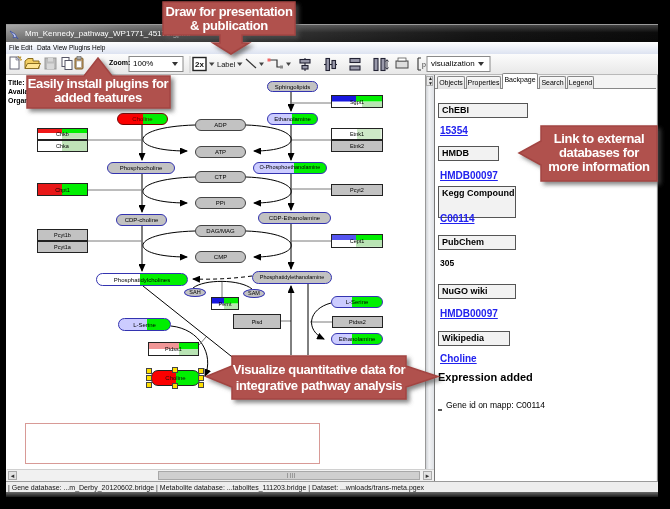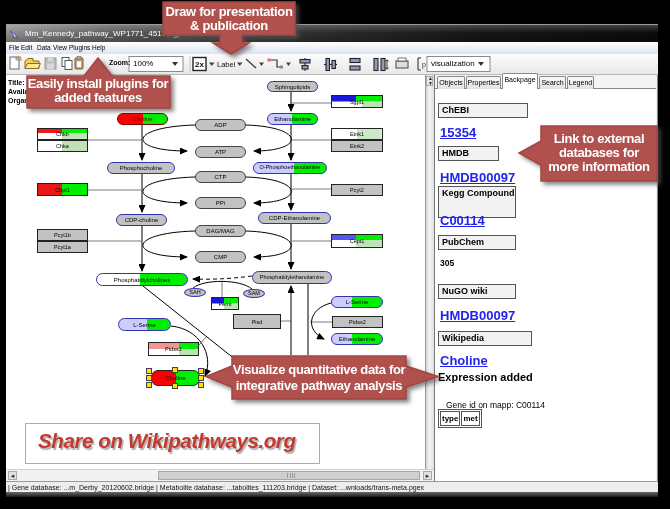--- a/index.html
+++ b/index.html
@@ -15,21 +15,21 @@
 #vscroll{left:425px;top:75px;width:9px;height:394px;background:linear-gradient(90deg,#cfd2d6,#f2f3f5 40%,#dee1e5);border-left:1px solid #999;}
 #vthumb{left:426px;top:76px;width:7px;height:10px;background:#e8e8e8;border:1px solid #aaa;}
 #splitter{left:434px;top:75px;width:1px;height:394px;background:#888;}
 #rpanel{left:434px;top:75px;width:222px;height:407px;background:#fff;border-left:1px solid #777;}
 #hscroll{left:7px;top:469px;width:427px;height:12px;background:#f1f1f1;border-top:1px solid #d0d0d0;}
 #hthumb{left:158px;top:471px;width:262px;height:9px;background:#cfcfcf;border:1px solid #a8a8a8;}
 #statusbar{left:6px;top:481px;width:652px;height:11px;background:#ededed;border-top:1px solid #9a9a9a;font-size:7px;color:#111;line-height:11px;}
 
 .pill{position:absolute;border:1px solid #3333b0;border-radius:7px;font-size:6px;line-height:1;display:flex;align-items:center;justify-content:center;color:#000;overflow:hidden;}
 .gbox{position:absolute;border:1px solid #222;font-size:5.5px;display:flex;align-items:center;justify-content:center;color:#000;overflow:hidden;}
-.lnk{position:absolute;color:#2222ee;font-weight:bold;font-size:13px;text-decoration:underline;}
+.lnk{position:absolute;color:#2222ee;font-weight:bold;font-size:10px;text-decoration:underline;}
 .hbox{position:absolute;border:1px solid #555;background:#f2f2f2;font-weight:bold;font-size:9px;color:#000;line-height:13px;padding-left:3px;white-space:nowrap;}
 .tab{height:13px;background:linear-gradient(#f8f8f8,#e2e2e2);border:1px solid #888;border-bottom:none;border-radius:2px 2px 0 0;font-size:7px;text-align:center;line-height:12px;color:#000;overflow:hidden;}
 .tabactive{height:16px;background:#fff;z-index:3;}
 .tc{border:1px solid #555;font-size:8px;font-weight:bold;text-align:center;height:15px;padding:0 1px;white-space:nowrap;}
 .hdl{position:absolute;width:6px;height:6px;background:#ffe000;border:1px solid #444;z-index:4;}
 .ct{fill:#fff;font-weight:bold;font-size:13px;font-family:"Liberation Sans",sans-serif;letter-spacing:-0.35px;}
 </style>
 </head>
 <body>
 <div id="stage">
@@ -134,30 +134,26 @@
   <div class="abs hbox" style="left:438px;top:103px;width:90px;height:15px;">ChEBI</div>
   <div class="abs lnk" style="left:440px;top:125px;">15354</div>
   <div class="abs hbox" style="left:438px;top:146px;width:61px;height:15px;">HMDB</div>
   <div class="abs lnk" style="left:440px;top:170px;">HMDB00097</div>
   <div class="abs hbox" style="left:438px;top:186px;width:78px;height:32px;">Kegg Compound</div>
   <div class="abs lnk" style="left:440px;top:213px;">C00114</div>
   <div class="abs hbox" style="left:438px;top:235px;width:78px;height:15px;">PubChem</div>
   <div class="abs" style="left:440px;top:258px;font-size:8.5px;font-weight:bold;">305</div>
   <div class="abs hbox" style="left:438px;top:284px;width:78px;height:15px;">NuGO wiki</div>
   <div class="abs lnk" style="left:440px;top:308px;">HMDB00097</div>
-  <div class="abs hbox" style="left:438px;top:331px;width:94px;height:15px;">Wikipedia</div>
+  <div class="abs hbox" style="left:438px;top:331px;width:72px;height:15px;">Wikipedia</div>
   <div class="abs lnk" style="left:440px;top:353px;">Choline</div>
   <div class="abs" style="left:438px;top:371px;font-size:11px;font-weight:bold;">Expression added</div>
   <div class="abs" style="left:438px;top:400px;font-size:8.5px;font-weight:normal;margin-left:8px;">Gene id on mapp: C00114</div>
   <table class="abs" style="left:438px;top:409px;border-collapse:separate;border-spacing:1px;border:1px solid #555;background:#fff;" cellpadding="0">
     <tbody>
-    <tr>
-          <td class="tc">type</td>
-          <td class="tc">met</td>
-        </tr>
   </tbody>
     </table>
 
   <div class="abs" style="left:8px;top:78px;font-size:7px;font-weight:bold;width:20px;line-height:9px;">Title: Availab Organis</div>
 
   <svg class="abs" style="left:0;top:0;z-index:2" width="670" height="509" viewBox="0 0 670 509">
     <defs>
       <marker id="ah" markerWidth="8" markerHeight="7" refX="7" refY="3.5" orient="auto">
         <path d="M0,0 L8,3.5 L0,7 z" fill="#000"></path>
       </marker>
@@ -263,21 +259,20 @@
   <div class="abs" id="hthumb"></div>
   <div class="abs" style="left:8px;top:471px;width:9px;height:9px;background:#e3e3e3;border:1px solid #aaa;font-size:6px;line-height:8px;text-align:center;color:#333;">◄</div>
   <div class="abs" style="left:423px;top:471px;width:9px;height:9px;background:#e3e3e3;border:1px solid #aaa;font-size:6px;line-height:8px;text-align:center;color:#333;">►</div>
   <div class="abs" style="left:287px;top:473px;width:8px;height:5px;border-left:1px solid #999;border-right:1px solid #999;">
       <div style="width:3px;height:5px;margin-left:2px;border-left:1px solid #999;border-right:1px solid #999;"></div>
     </div>
   <div class="abs" style="left:6px;top:492px;width:652px;height:5px;background:linear-gradient(#6a6a6a,#1a1a1a);"></div>
   <div class="abs" id="statusbar">&nbsp;| Gene database: ...m_Derby_20120602.bridge | Metabolite database: ...tabolites_111203.bridge | Dataset: ...wnloads/trans-meta.pgex</div>
 
   <div class="abs" style="left:25px;top:423px;width:295px;height:41px;background:#fff;border:1px solid #d89a96;z-index:5;"></div>
-  <div class="abs" style="left:38px;top:429px;z-index:5;font-size:20.5px;font-weight:bold;font-style:italic;color:#c23a30;letter-spacing:-0.4px;text-shadow:1.5px 1.5px 1px #b0b0b0;">Share on Wikipathways.org</div>
 
   <svg class="abs" style="left:0;top:0;z-index:6;" width="670" height="509" viewBox="0 0 670 509">
     <defs>
       <filter id="sh" x="-20%" y="-20%" width="150%" height="150%">
         <feDropShadow dx="3" dy="3" stdDeviation="2" flood-color="#555" flood-opacity="0.7"></feDropShadow>
       </filter>
     </defs>
 
     <g filter="url(#sh)">
       <path d="M163,2 h132 v33 h-53 v8 h7 l-18,11 l-18,-11 h7 v-8 h-57 z" fill="#b0514e" stroke="#a24441" stroke-width="1.5"></path>

